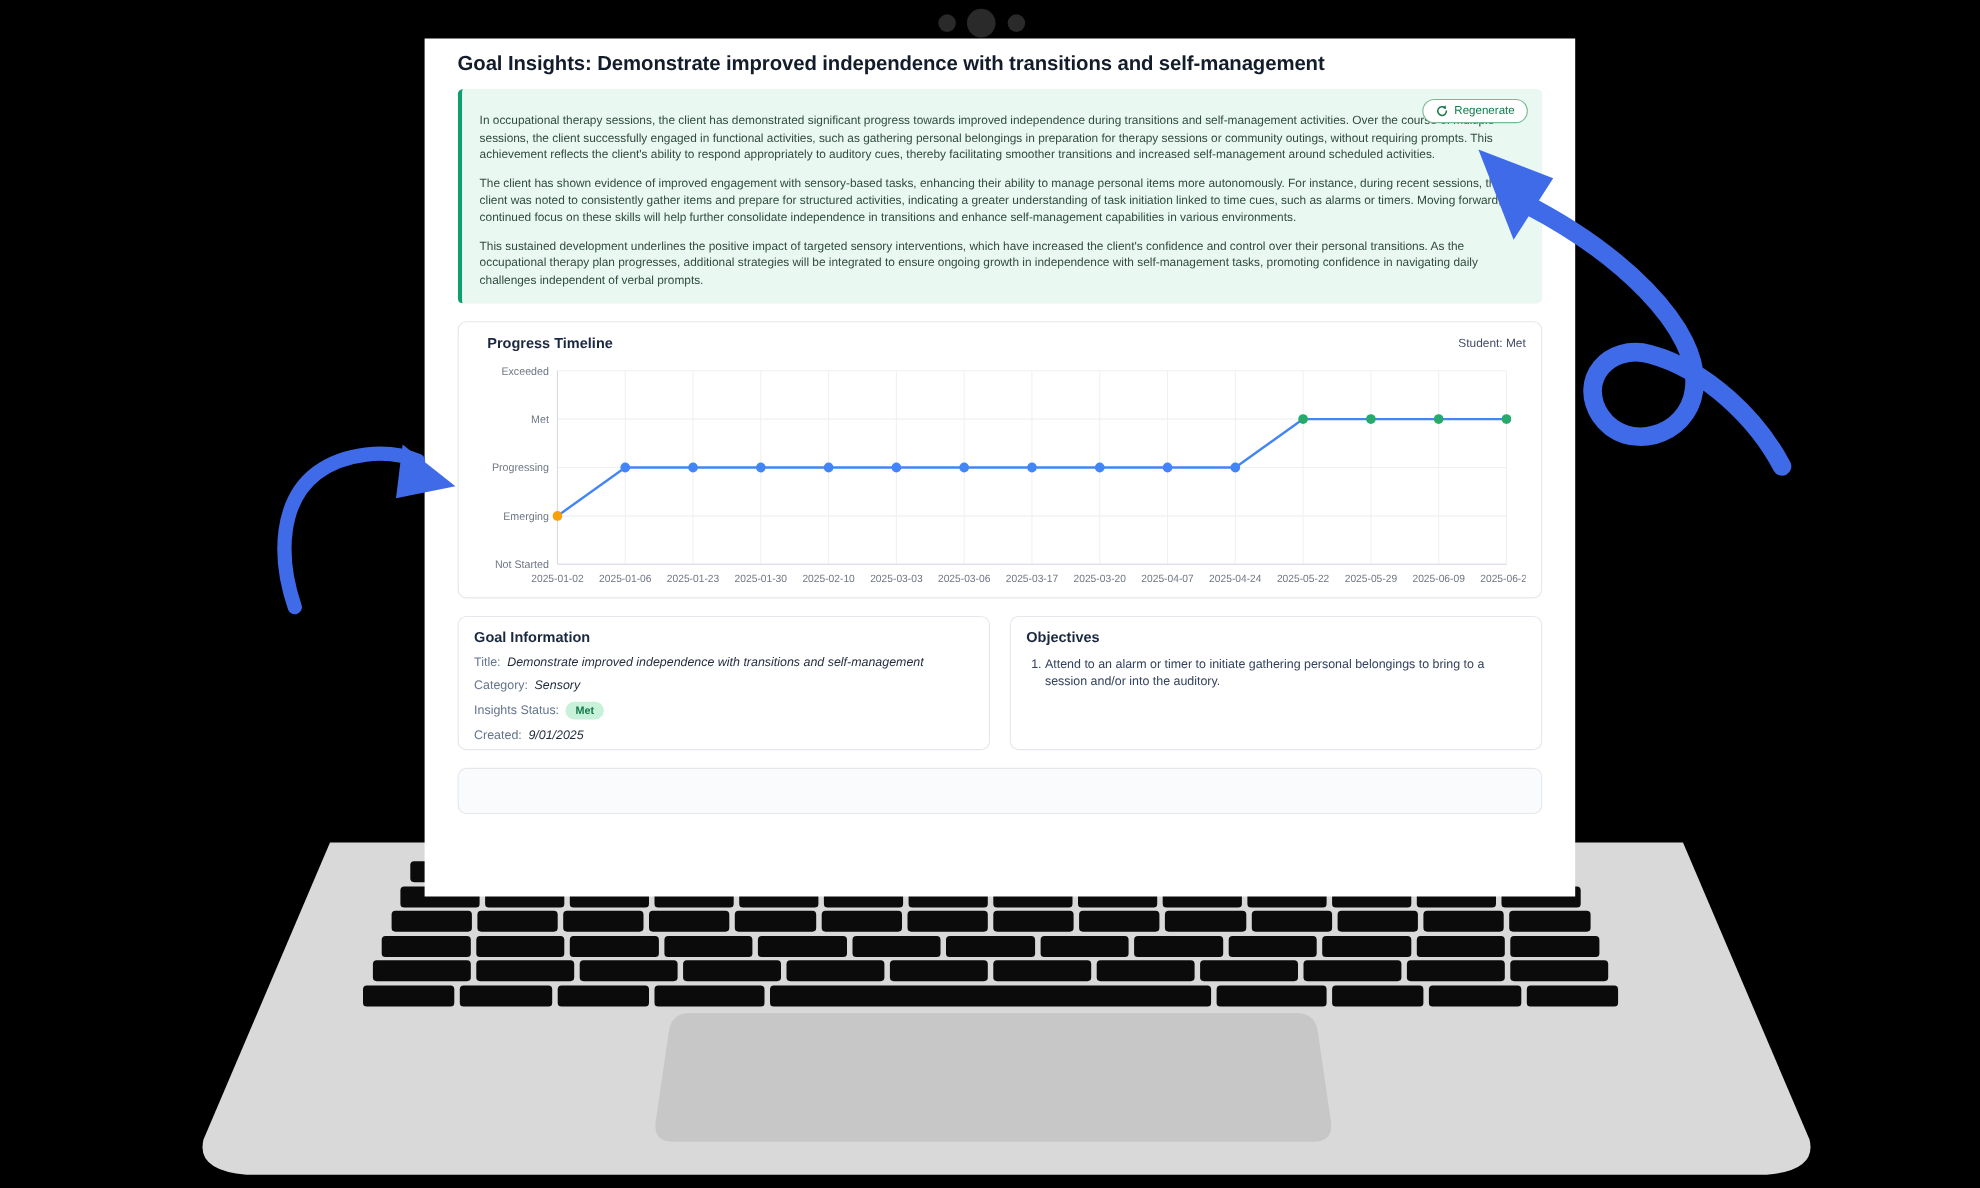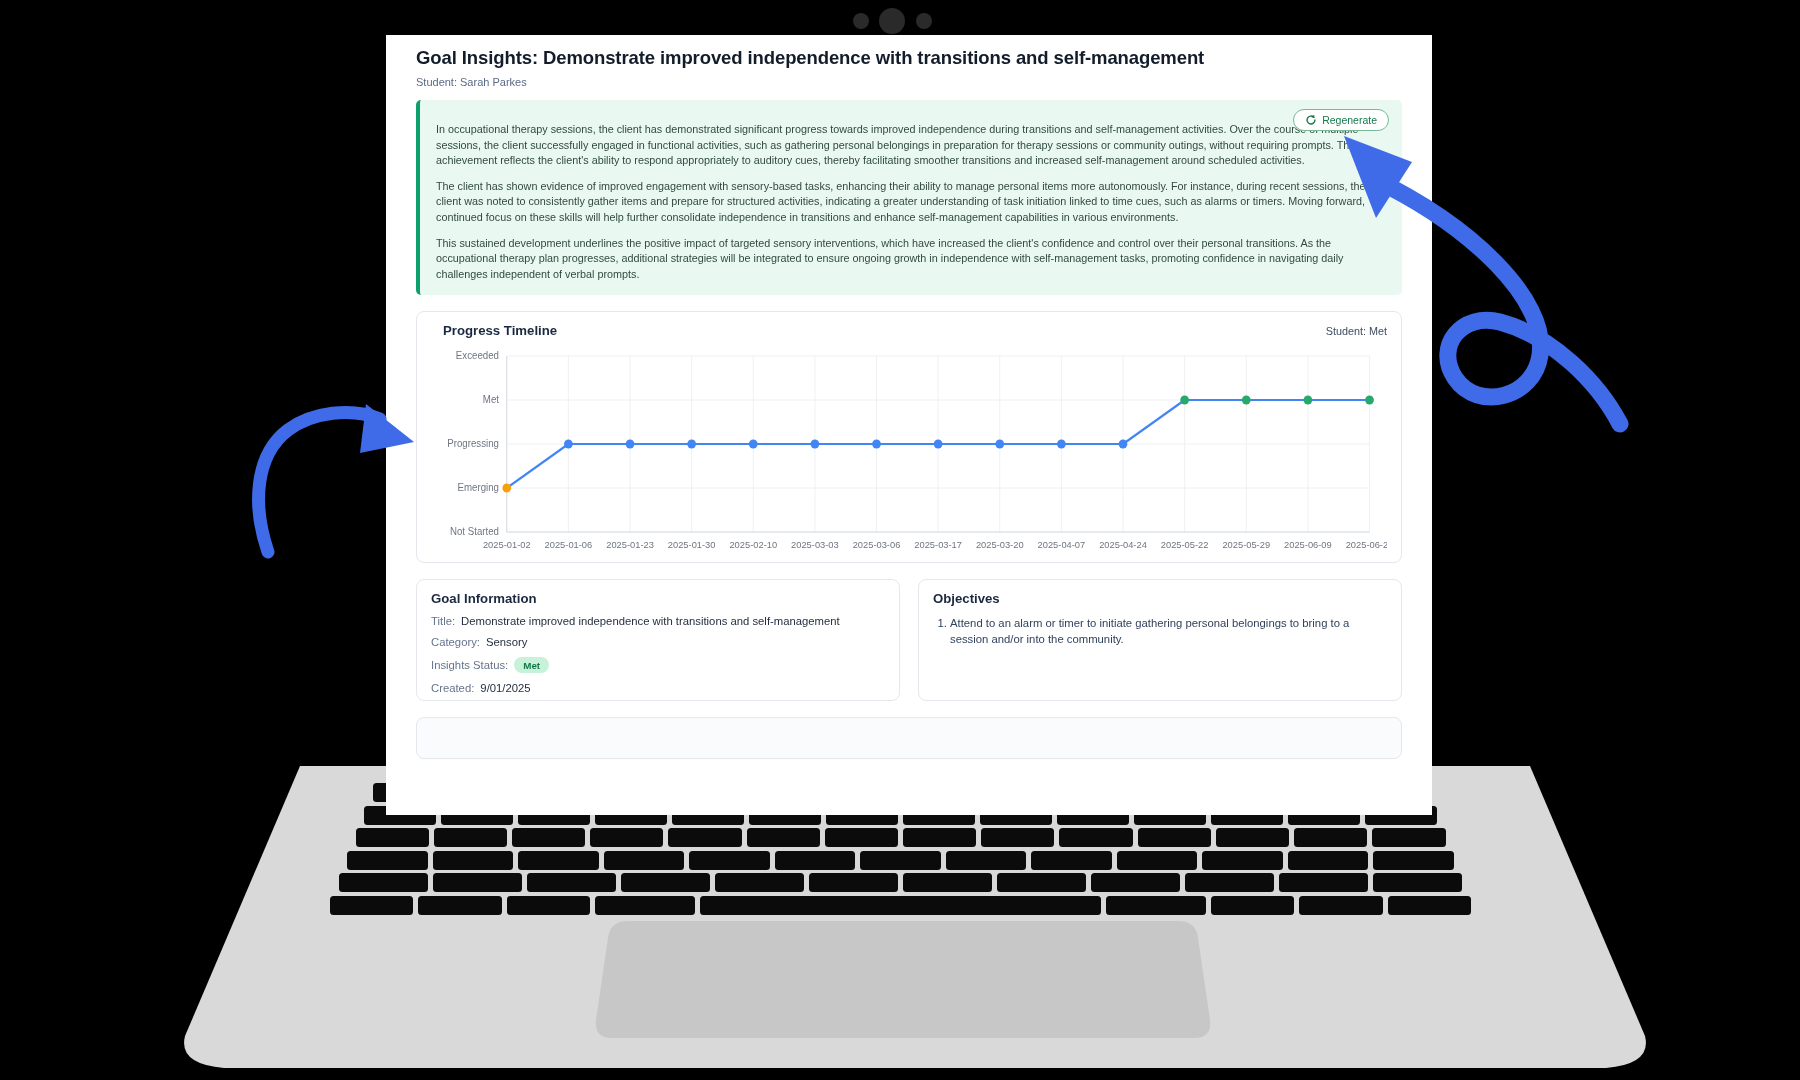--- a/index.html
+++ b/index.html
@@ -32,21 +32,21 @@
   .timeline-card{margin-top:16px;padding:11px 14px 8px;}
   .timeline-head{display:flex;justify-content:space-between;align-items:center;margin-left:12px;}
   .card-title{font-size:13.2px;font-weight:700;color:#1b2940;}
   .status-label{font-size:10.8px;color:#3f4c63;}
   #chart-svg{display:block;width:100%;height:212px;margin-top:4px;}
 
   .cards-row{display:flex;gap:18px;margin-top:16px;}
   .cards-row .card{flex:1;padding:11px 14px;height:122px;}
   .info-row{display:flex;align-items:center;gap:6px;margin-top:9px;font-size:11.3px;}
   .info-label{color:#64748b;}
-  .info-value{color:#1f2a3c;}
+  .info-value{color:#1f2a3c;font-style:italic;}
   .badge{background:#c8f1da;color:#157a4c;font-size:9.8px;font-weight:700;
          padding:2.5px 9px;border-radius:10px;}
   ol.objectives{margin:9px 0 0;padding-left:17px;font-size:11.3px;color:#32425e;}
   ol.objectives li{line-height:16px;}
 
   .cutoff{margin-top:16px;height:40px;background:#fafbfc;border:1px solid #e4e7ec;border-radius:8px;}
 
   
   .arrows-svg{position:absolute;left:0;top:0;z-index:50;pointer-events:none;}
 </style>
@@ -152,21 +152,20 @@
         <div class="key" style="flex: 4.8 1 0%;"></div>
         <div class="key" style="flex: 1.2 1 0%;"></div>
         <div class="key" style="flex: 1 1 0%;"></div>
         <div class="key" style="flex: 1 1 0%;"></div>
         <div class="key" style="flex: 1 1 0%;"></div>
       </div>
     </div>
 
   <div class="screen">
     <h1 class="page-title">Goal Insights: Demonstrate improved independence with transitions and self-management</h1>
-    <div class="student">Student: Sarah Parkes</div>
 
     <div class="summary-box">
       <button class="regen-btn">
         <svg width="12" height="12" viewBox="0 0 14 14">
           <path d="M11.6 7 a4.6 4.6 0 1 1 -1.4 -3.3" stroke="#157a4c" stroke-width="1.6" fill="none" stroke-linecap="round"></path>
           <path d="M10.6 0.8 L11.2 4.6 L7.5 3.8 Z" fill="#157a4c"></path>
         </svg>
         <span>Regenerate</span>
       </button>
       <p>In occupational therapy sessions, the client has demonstrated significant progress towards improved independence during transitions and self-management activities. Over the course of multiple sessions, the client successfully engaged in functional activities, such as gathering personal belongings in preparation for therapy sessions or community outings, without requiring prompts. This achievement reflects the client's ability to respond appropriately to auditory cues, thereby facilitating smoother transitions and increased self-management around scheduled activities.</p>
@@ -257,21 +256,21 @@
           <span class="badge">Met</span>
         </div>
         <div class="info-row">
           <span class="info-label">Created:</span>
           <span class="info-value">9/01/2025</span>
         </div>
       </div>
       <div class="card">
         <div class="card-title">Objectives</div>
         <ol class="objectives">
-          <li>Attend to an alarm or timer to initiate gathering personal belongings to bring to a session and/or into the community.</li>
+          <li>Attend to an alarm or timer to initiate gathering personal belongings to bring to a session and/or into the auditory.</li>
         </ol>
       </div>
     </div>
 
     <div class="cutoff"></div>
   </div>
 
   <svg class="arrows-svg" width="1800" height="1080" viewBox="0 0 1800 1080">
     <g>
       <path d="M 268 552 C 252 505 255 455 288 430 C 312 412 352 407 380 419" stroke="#3f6ae8" stroke-width="13" fill="none" stroke-linecap="round"></path>

